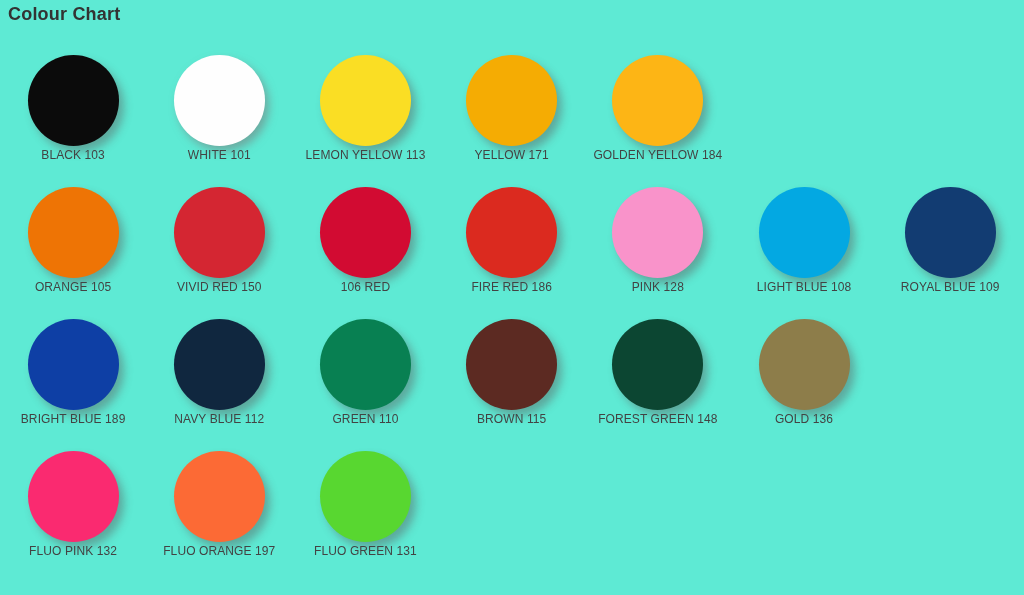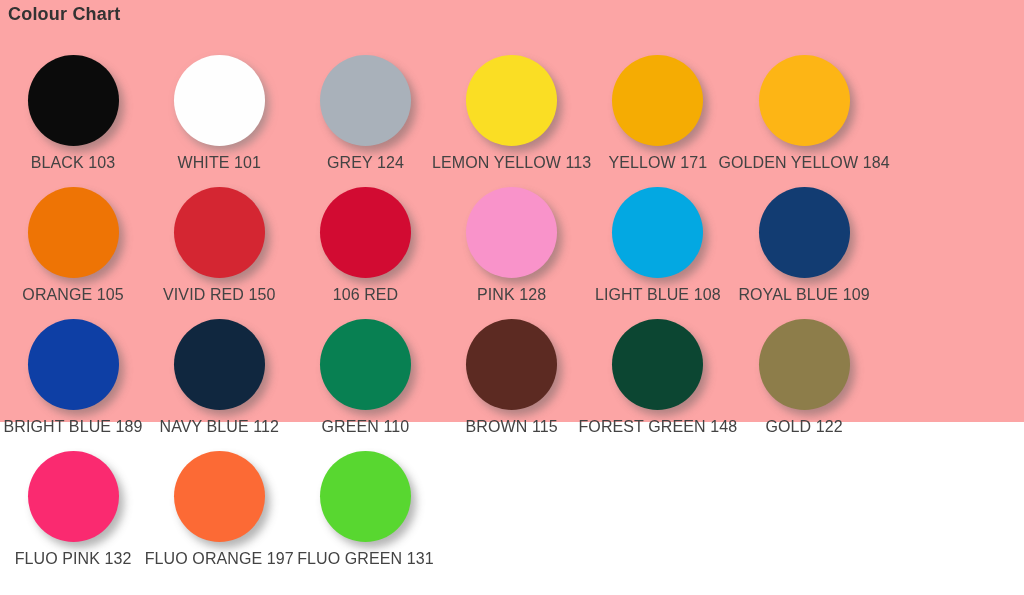--- a/index.html
+++ b/index.html
@@ -10,22 +10,22 @@
   body {
     width: 1024px;
     height: 595px;
     font-family: "Liberation Sans", sans-serif;
     color: #444444;
     overflow: hidden;
   }
   .page {
     position: relative;
     width: 1024px;
-    height: 422px;
-    background: #fca5a5;
+    height: 595px;
+    background: #5eead4;
   }
   .chart-title {
     position: absolute;
     left: 8px;
     top: 4px;
     font-size: 18px;
     font-weight: bold;
     color: #333333;
     letter-spacing: 0.2px;
   }
@@ -57,22 +57,21 @@
   .swatch-disc {
     width: 91px;
     height: 91px;
     border-radius: 50%;
     box-shadow: 5px 6px 9px rgba(90,90,90,0.45);
   }
   .swatch-disc.is-white {
     box-shadow: 4px 5px 8px rgba(120,120,120,0.55);
   }
   .swatch-label {
-    margin-top: 7px;
-    font-size: 16px;
+    font-size: 12px;
     line-height: 15px;
     color: #434343;
     text-align: center;
     white-space: nowrap;
     letter-spacing: 0.1px;
   }
 </style>
 </head>
 <body>
 
@@ -89,26 +88,20 @@
           <div class="swatch-label">BLACK 103</div>
         </div>
         <div class="swatch-cell">
           <div class="swatch-disc-wrap">
             <div class="swatch-disc is-white" style="background: rgb(254, 254, 254);"></div>
           </div>
           <div class="swatch-label">WHITE 101</div>
         </div>
         <div class="swatch-cell">
           <div class="swatch-disc-wrap">
-            <div class="swatch-disc" style="background: rgb(169, 177, 186);"></div>
-          </div>
-          <div class="swatch-label">GREY 124</div>
-        </div>
-        <div class="swatch-cell">
-          <div class="swatch-disc-wrap">
             <div class="swatch-disc" style="background: rgb(250, 222, 36);"></div>
           </div>
           <div class="swatch-label">LEMON YELLOW 113</div>
         </div>
         <div class="swatch-cell">
           <div class="swatch-disc-wrap">
             <div class="swatch-disc" style="background: rgb(245, 172, 3);"></div>
           </div>
           <div class="swatch-label">YELLOW 171</div>
         </div>
@@ -133,20 +126,26 @@
           <div class="swatch-label">VIVID RED 150</div>
         </div>
         <div class="swatch-cell">
           <div class="swatch-disc-wrap">
             <div class="swatch-disc" style="background: rgb(210, 11, 50);"></div>
           </div>
           <div class="swatch-label">106 RED</div>
         </div>
         <div class="swatch-cell">
           <div class="swatch-disc-wrap">
+            <div class="swatch-disc" style="background: rgb(219, 42, 31);"></div>
+          </div>
+          <div class="swatch-label">FIRE RED 186</div>
+        </div>
+        <div class="swatch-cell">
+          <div class="swatch-disc-wrap">
             <div class="swatch-disc" style="background: rgb(249, 147, 202);"></div>
           </div>
           <div class="swatch-label">PINK 128</div>
         </div>
         <div class="swatch-cell">
           <div class="swatch-disc-wrap">
             <div class="swatch-disc" style="background: rgb(3, 168, 226);"></div>
           </div>
           <div class="swatch-label">LIGHT BLUE 108</div>
         </div>
@@ -185,21 +184,21 @@
         <div class="swatch-cell">
           <div class="swatch-disc-wrap">
             <div class="swatch-disc" style="background: rgb(12, 70, 50);"></div>
           </div>
           <div class="swatch-label">FOREST GREEN 148</div>
         </div>
         <div class="swatch-cell">
           <div class="swatch-disc-wrap">
             <div class="swatch-disc" style="background: rgb(141, 125, 74);"></div>
           </div>
-          <div class="swatch-label">GOLD 122</div>
+          <div class="swatch-label">GOLD 136</div>
         </div>
       </div>
       <div class="swatch-row">
         <div class="swatch-cell">
           <div class="swatch-disc-wrap">
             <div class="swatch-disc" style="background: rgb(250, 42, 112);"></div>
           </div>
           <div class="swatch-label">FLUO PINK 132</div>
         </div>
         <div class="swatch-cell">

